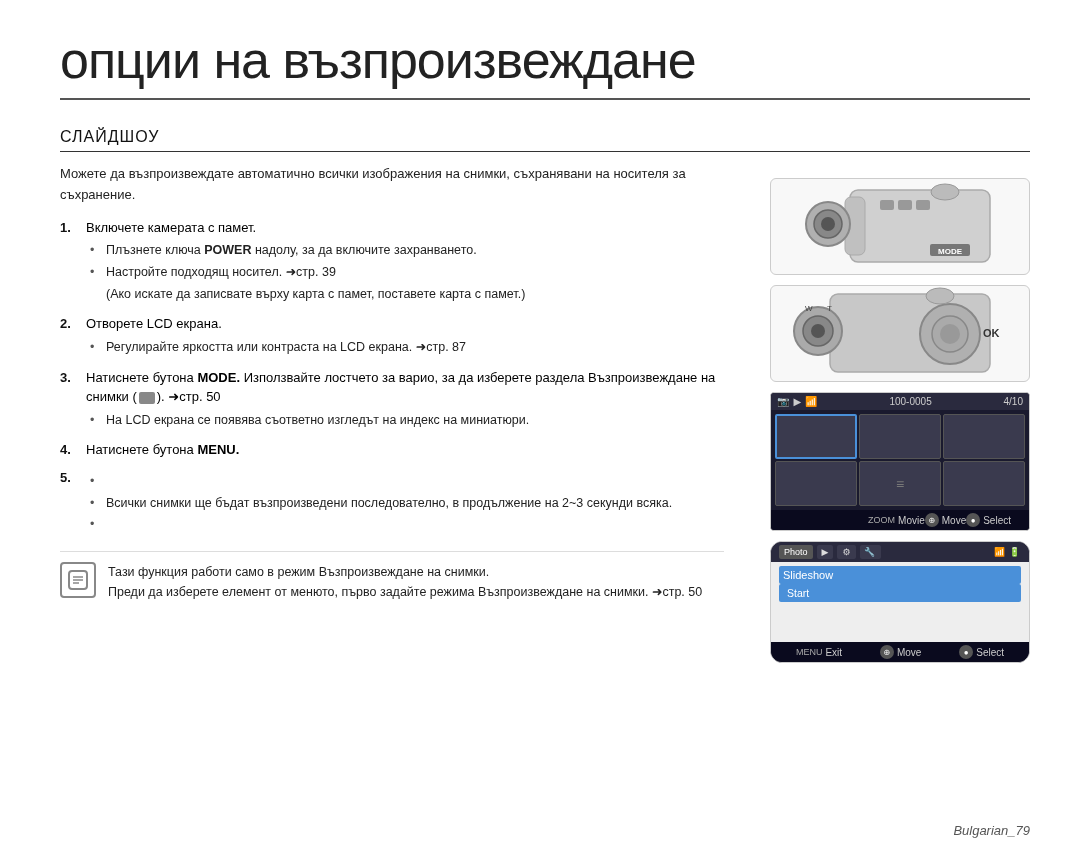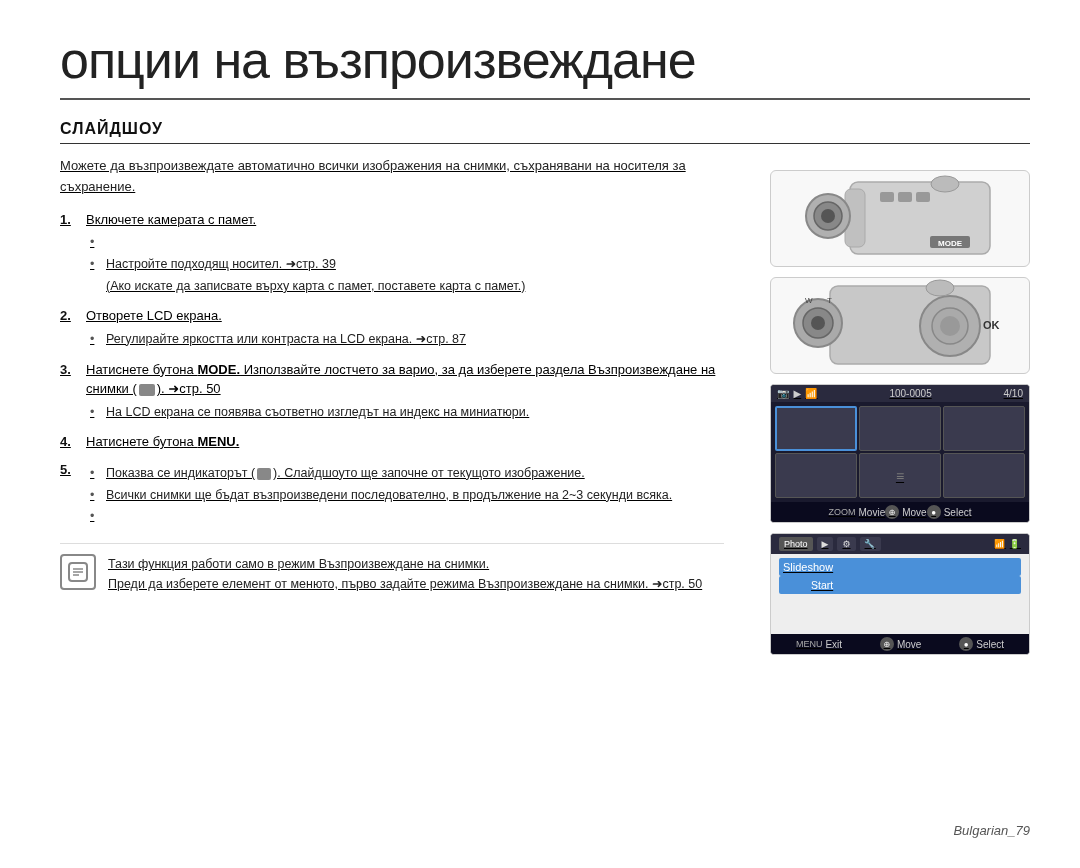--- a/index.html
+++ b/index.html
@@ -16,43 +16,43 @@
       padding: 30px 50px 30px 60px;
       display: flex;
       flex-direction: column;
       height: 100%;
     }
 
     .main-title {
       font-size: 52px;
       font-weight: 300;
       color: #222;
-      margin-bottom: 20px;
+      margin-bottom: 14px;
       border-bottom: 2px solid #555;
       padding-bottom: 8px;
       letter-spacing: -1px;
     }
 
     .content-area {
       display: flex;
       flex: 1;
       gap: 36px;
-      text-decoration: underline;
     }
 
     .left-content {
       flex: 1;
       padding-right: 10px;
     }
 
     .section-title {
       font-size: 16px;
-      font-weight: 700;
+      font-weight: 400;
       color: #111;
       margin-bottom: 12px;
+      margin-top: 14px;
       border-bottom: 1px solid #333;
       padding-bottom: 5px;
       text-transform: uppercase;
       letter-spacing: 1px;
     }
 
     .intro-text {
       font-size: 13px;
       color: #222;
       line-height: 1.6;
@@ -195,21 +195,21 @@
     }
 
     .lcd-thumb.selected {
       border: 2px solid #4a90d9;
     }
 
     .lcd-bottom-bar {
       background: #0a0a1e;
       padding: 3px 18px;
       display: flex;
-      justify-content: center;
+      justify-content: flex-end;
       font-size: 10px;
       color: #ccc;
     }
 
     .lcd-bottom-item {
       display: flex;
       align-items: center;
       gap: 3px;
     }
 
@@ -221,21 +221,21 @@
       font-size: 8px;
       display: inline-flex;
       align-items: center;
       justify-content: center;
       color: white;
     }
 
     
     .menu-lcd {
       border: 1px solid #ccc;
-      border-radius: 4px;
+      border-radius: 12px;
       background: #1a1a2e;
       color: #eee;
       overflow: hidden;
     }
 
     .menu-top-bar {
       background: #2a2a3e;
       padding: 3px 8px;
       display: flex;
       justify-content: space-between;
@@ -274,21 +274,21 @@
       align-items: center;
     }
 
     .menu-row.highlighted {
       background: #4a90d9;
       color: white;
       border-radius: 2px;
     }
 
     .menu-row.sub-item-row {
-      padding-left: 32px;
+      padding-left: 8px;
       font-size: 10.5px;
     }
 
     .menu-row.sub-item-row.selected {
       background: #4a90d9;
       color: white;
       border-radius: 2px;
     }
 
     .menu-bottom-bar {
@@ -329,20 +329,21 @@
 
       <ol class="step-list">
 
         <li class="step-item">
           <span class="step-number">1.</span>
           <div class="step-content">
             <span>Включете камерата с памет.</span>
             <ul class="sub-list">
               <li class="sub-item">
                 <span class="bullet">•</span>
+                <span>Плъзнете ключа <b>POWER</b> надолу, за да включите захранването.</span>
               </li>
               <li class="sub-item">
                 <span class="bullet">•</span>
                 <span>Настройте подходящ носител. ➜стр. 39</span>
               </li>
               <li class="sub-item">
                 <span class="bullet" style="opacity:0">•</span>
                 <span>(Ако искате да записвате върху карта с памет, поставете карта с памет.)</span>
               </li>
             </ul>
@@ -381,21 +382,20 @@
             <span>Натиснете бутона <b>MENU.</b></span>
           </div>
         </li>
 
         <li class="step-item">
           <span class="step-number">5.</span>
           <div class="step-content">
             <ul class="sub-list">
               <li class="sub-item">
                 <span class="bullet">•</span>
-                <span>Показва се индикаторът (<span style="display:inline-block;width:14px;height:12px;background:#888;border-radius:2px;vertical-align:middle;margin:0 2px;"></span>). Слайдшоуто ще започне от текущото изображение.</span>
               </li>
               <li class="sub-item">
                 <span class="bullet">•</span>
                 <span>Всички снимки ще бъдат възпроизведени последователно, в продължение на 2~3 секунди всяка.</span>
               </li>
               <li class="sub-item">
                 <span class="bullet">•</span>
               </li>
             </ul>
           </div>

